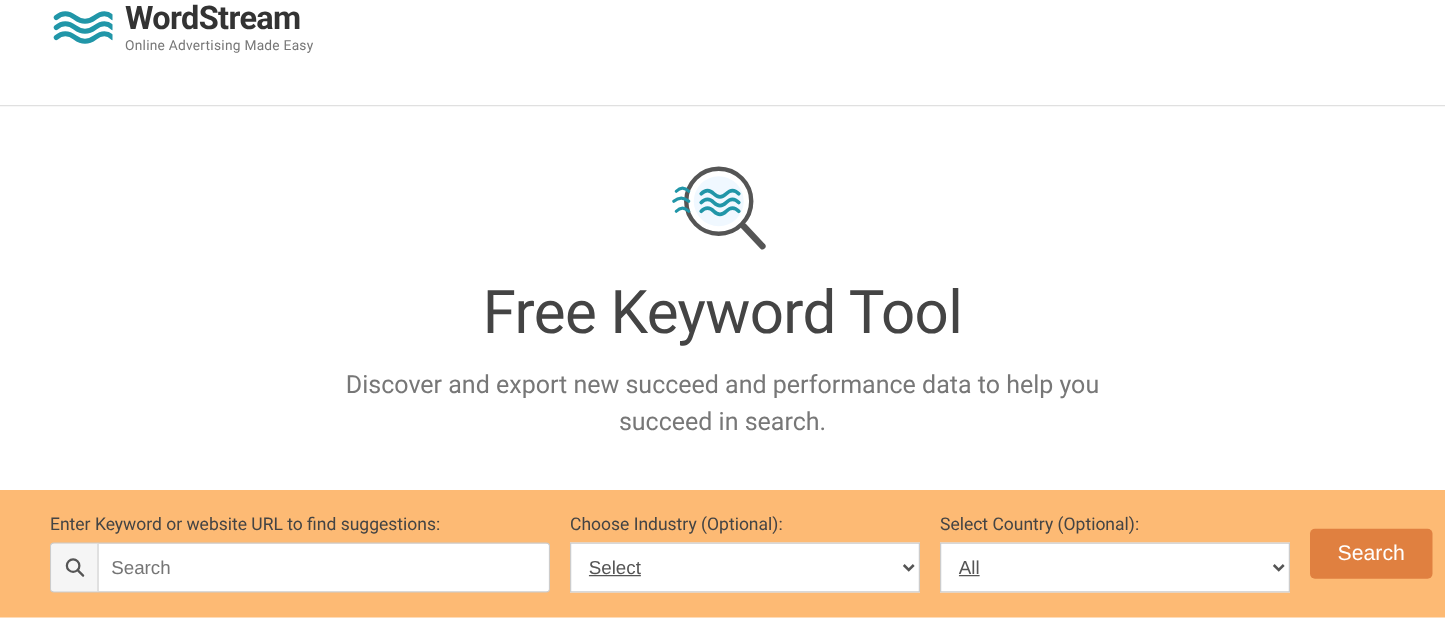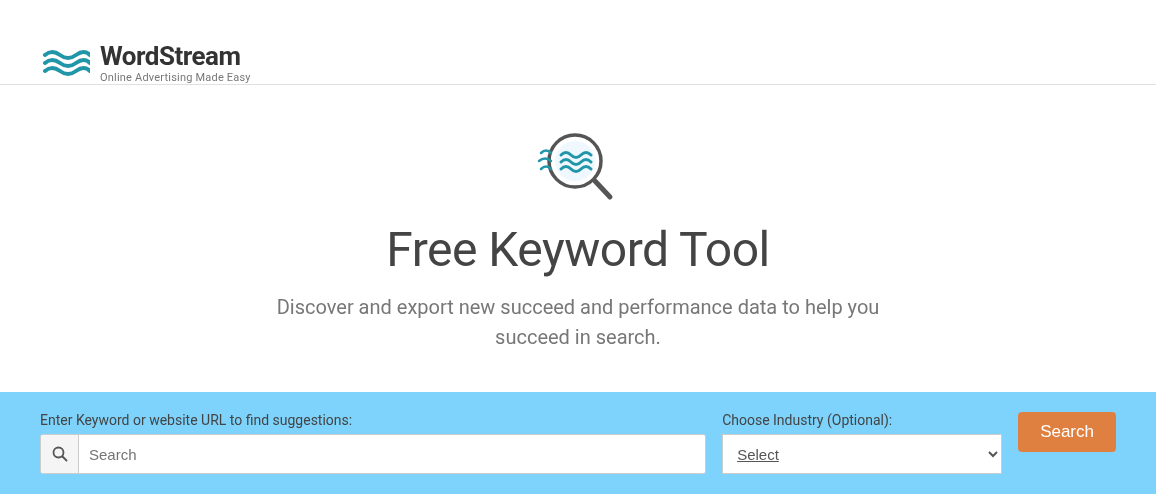--- a/index.html
+++ b/index.html
@@ -11,21 +11,21 @@
     body {
       font-family: -apple-system, BlinkMacSystemFont, 'Segoe UI', Roboto, Arial, sans-serif;
       background: #fff;
       width: 1156px;
       min-height: 504px;
     }
 
     
     header {
       display: flex;
-      align-items: flex-end;
+      align-items: flex-start;
       justify-content: space-between;
       padding: 0 40px;
       height: 85px;
       border-bottom: 1px solid #e0e0e0;
       background: #fff;
     }
 
     .logo-area {
       display: flex;
       align-items: center;
@@ -95,25 +95,25 @@
 
     .hero-subtitle {
       font-size: 20px;
       color: #777;
       line-height: 1.5;
       max-width: 640px;
     }
 
     
     .search-section {
-      background: #7dd3fc;
+      background: #fdba74;
       padding: 20px 40px;
       margin-top: 20px;
       display: flex;
-      align-items: flex-start;
+      align-items: center;
       gap: 16px;
     }
 
     .field-group {
       display: flex;
       flex-direction: column;
       gap: 6px;
     }
 
     .field-label {
@@ -257,18 +257,30 @@
       <option>Beauty &amp; Personal Care</option>
       <option>Business &amp; Finance</option>
       <option>Education</option>
       <option>Electronics</option>
       <option>Health &amp; Fitness</option>
       <option>Technology</option>
       <option>Travel</option>
     </select>
   </div>
 
+  <div class="field-group country-select">
+    <label class="field-label">Select Country (Optional):</label>
+    <select>
+      <option>All</option>
+      <option>United States</option>
+      <option>United Kingdom</option>
+      <option>Canada</option>
+      <option>Australia</option>
+      <option>Germany</option>
+      <option>India</option>
+    </select>
+  </div>
 
   <div class="search-btn-group">
     <button class="search-btn">Search</button>
   </div>
 
 </div>
 
 </body></html>

